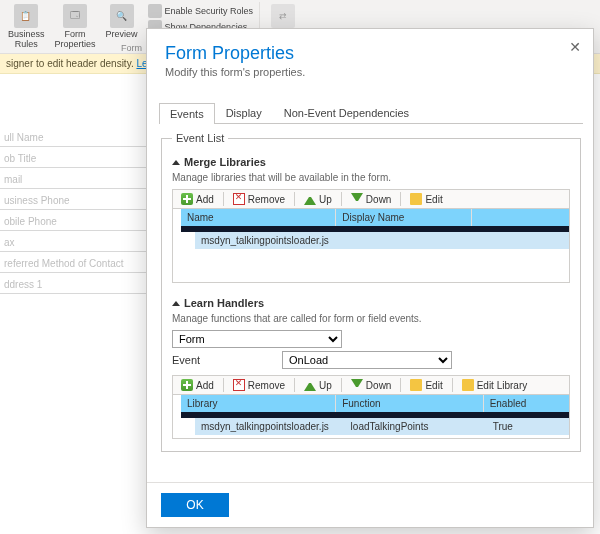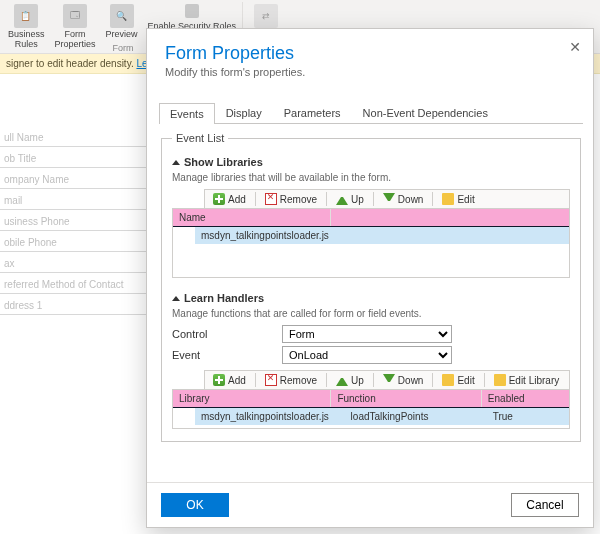--- a/index.html
+++ b/index.html
@@ -23,21 +23,21 @@
     align-items: flex-start;
     padding: 2px 4px 0;
   }
   .rib-btn {
     display: flex; flex-direction: column; align-items: center;
     padding: 2px 4px; margin-right: 2px;
     font-size: 9px; color: #444; cursor: pointer;
   }
   .rib-btn .ico { width: 24px; height: 24px; background: #d0d0d0; border-radius: 2px; margin-bottom: 1px; display:flex;align-items:center;justify-content:center;}
   .rib-small { display:flex;flex-direction:column;gap:2px;font-size:9px;color:#444;margin-left:4px;margin-top:2px;}
-  .rib-small-row{display:flex;align-items:center;gap:3px;cursor:pointer;flex-direction:column;}
+  .rib-small-row{display:flex;align-items:center;gap:3px;cursor:pointer;}
   .rib-small-row .sico{width:14px;height:14px;background:#c8c8c8;border-radius:2px;}
   .rib-group-label{position:absolute;bottom:1px;left:0;right:0;text-align:center;font-size:9px;color:#888;}
   .rib-group{position:relative;height:52px;border-right:1px solid #e1dfdd;padding-right:6px;margin-right:6px;display:flex;}
   
   .infobar{background:#fff4ce;border-bottom:1px solid #f0e6b8;font-size:10px;color:#5b5234;padding:4px 6px;}
   .infobar a{color:#0078d4;text-decoration:underline;cursor:pointer;}
   
   .bg-form{position:absolute;top:86px;left:0;width:160px;padding-top:40px;}
   .bg-field{border-bottom:1px solid #d8d8d8;padding:6px 4px 3px;color:#bfbfbf;font-size:10px;}
   
@@ -56,36 +56,36 @@
   .tabs{display:flex;border-bottom:1px solid #c8c6c4;margin-top:16px;}
   .tab{padding:4px 10px;font-size:11px;color:#444;border:1px solid transparent;border-bottom:none;cursor:pointer;}
   .tab.active{border-color:#c8c6c4;background:#fff;position:relative;top:1px;}
   
   .fs{border:1px solid #c8c6c4;margin-top:8px;padding:8px 10px 12px;}
   .fs-title{font-size:11px;color:#444;background:#fff;padding:0 4px;}
   .sect-head{display:flex;align-items:center;gap:4px;font-weight:600;color:#333;font-size:11px;margin:4px 0 4px;}
   .sect-head .caret{width:0;height:0;border-left:4px solid transparent;border-right:4px solid transparent;border-bottom:5px solid #333;}
   .sect-desc{color:#666;font-size:10px;margin-bottom:6px;}
   
-  .tbar{display:flex;align-items:center;gap:2px;border:1px solid #d0cecb;border-bottom:none;background:#faf9f8;padding:2px 4px;margin-left:32px;}
+  .tbar{display:flex;align-items:center;gap:2px;border:1px solid #d0cecb;border-bottom:none;background:#faf9f8;padding:2px 4px;}
   .tbar .sep{width:1px;height:14px;background:#d0cecb;margin:0 3px;}
   .tbtn{display:flex;align-items:center;gap:3px;padding:1px 4px;font-size:10px;color:#333;cursor:pointer;}
   .tbtn .ti{width:12px;height:12px;display:inline-block;}
   .ti-add{background:linear-gradient(#6abf4b,#4a9a2e);border-radius:2px;position:relative;}
   .ti-add::before{content:"";position:absolute;left:5px;top:2px;width:2px;height:8px;background:#fff;}
   .ti-add::after{content:"";position:absolute;left:2px;top:5px;width:8px;height:2px;background:#fff;}
   .ti-remove{background:#fff;border:1px solid #c33;position:relative;}
   .ti-remove::after{content:"✕";position:absolute;left:1px;top:-2px;font-size:9px;color:#c33;}
   .ti-up{width:0;height:0;border-left:5px solid transparent;border-right:5px solid transparent;border-bottom:8px solid #4a9a2e;}
   .ti-down{width:0;height:0;border-left:5px solid transparent;border-right:5px solid transparent;border-top:8px solid #4a9a2e;}
   .ti-edit{background:#f4c542;border-radius:1px;}
   .ti-lib{background:#f4c542;border-radius:1px;}
   
   .grid{border:1px solid #d0cecb;width:100%;}
-  .grid-head{display:flex;background:#f9a8d4;border-bottom:1px solid #0f172a;}
+  .grid-head{display:flex;background:#7dd3fc;border-bottom:6px solid #0f172a;margin-left:8px;}
   .gc{padding:3px 6px;font-size:10px;color:#333;border-right:1px solid #e1dfdd;}
   .grid-row{display:flex;margin-left:22px;}
   .grid-row.sel{background:#cde6f7;}
   .grid-body{min-height:50px;}
   
   .frow{display:flex;align-items:center;margin:3px 0;}
   .flabel{width:110px;font-size:11px;color:#333;}
   select{font-size:11px;border:1px solid #a6a6a6;padding:1px 2px;width:170px;background:#fff;}
   
   .modal-foot{border-top:1px solid #e1dfdd;padding:10px 14px;display:flex;justify-content:space-between;gap:8px;}
@@ -136,21 +136,20 @@
   </div>
 </div>
 
 <div class="infobar">
   <span>signer to edit header density. </span><a>Learn m</a>
 </div>
 
 <div class="bg-form">
   <div class="bg-field">ull Name</div>
   <div class="bg-field">ob Title</div>
-  <div class="bg-field">ompany Name</div>
   <div class="bg-field">mail</div>
   <div class="bg-field">usiness Phone</div>
   <div class="bg-field">obile Phone</div>
   <div class="bg-field">ax</div>
   <div class="bg-field">referred Method of Contact</div>
   <div class="bg-field">ddress 1</div>
 </div>
 
 <div class="modal">
   <span class="modal-close">✕</span>
@@ -158,30 +157,29 @@
     <h1 class="modal-title">Form Properties</h1>
     <div class="modal-sub">Modify this form's properties.</div>
   </div>
 
   <div class="modal-body">
     <div class="scrollwrap">
 
       <div class="tabs">
         <div class="tab active">Events</div>
         <div class="tab">Display</div>
-        <div class="tab">Parameters</div>
         <div class="tab">Non-Event Dependencies</div>
       </div>
 
       <fieldset class="fs">
         <legend class="fs-title">Event List</legend>
 
         <div class="sect-head">
           <span class="caret"></span>
-          <span>Show Libraries</span>
+          <span>Merge Libraries</span>
         </div>
         <div class="sect-desc">Manage libraries that will be available in the form.</div>
 
         <div class="tbar">
           <span class="tbtn">
               <span class="ti ti-add"></span>
               <span>Add</span>
             </span>
           <span class="sep"></span>
           <span class="tbtn">
@@ -200,37 +198,37 @@
             </span>
           <span class="sep"></span>
           <span class="tbtn">
               <span class="ti ti-edit"></span>
               <span>Edit</span>
             </span>
         </div>
         <div class="grid">
           <div class="grid-head">
             <div class="gc" style="width:40%">Name</div>
+            <div class="gc" style="width:35%">Display Name</div>
           </div>
           <div class="grid-body">
             <div class="grid-row sel">
               <div class="gc" style="width:40%;border-right:none">msdyn_talkingpointsloader.js</div>
               <div class="gc" style="width:25%;border-right:none"></div>
             </div>
           </div>
         </div>
 
         <div class="sect-head" style="margin-top:14px">
           <span class="caret"></span>
           <span>Learn Handlers</span>
         </div>
         <div class="sect-desc">Manage functions that are called for form or field events.</div>
 
         <div class="frow">
-          <span class="flabel">Control</span>
           <select><option>Form</option></select>
         </div>
         <div class="frow">
           <span class="flabel">Event</span>
           <select><option>OnLoad</option></select>
         </div>
 
         <div class="tbar" style="margin-top:6px">
           <span class="tbtn">
               <span class="ti ti-add"></span>
@@ -277,15 +275,14 @@
           </div>
         </div>
 
       </fieldset>
       <div style="height:20px"></div>
     </div>
   </div>
 
   <div class="modal-foot">
     <button class="btn primary">OK</button>
-    <button class="btn">Cancel</button>
   </div>
 </div>
 
 </body></html>

